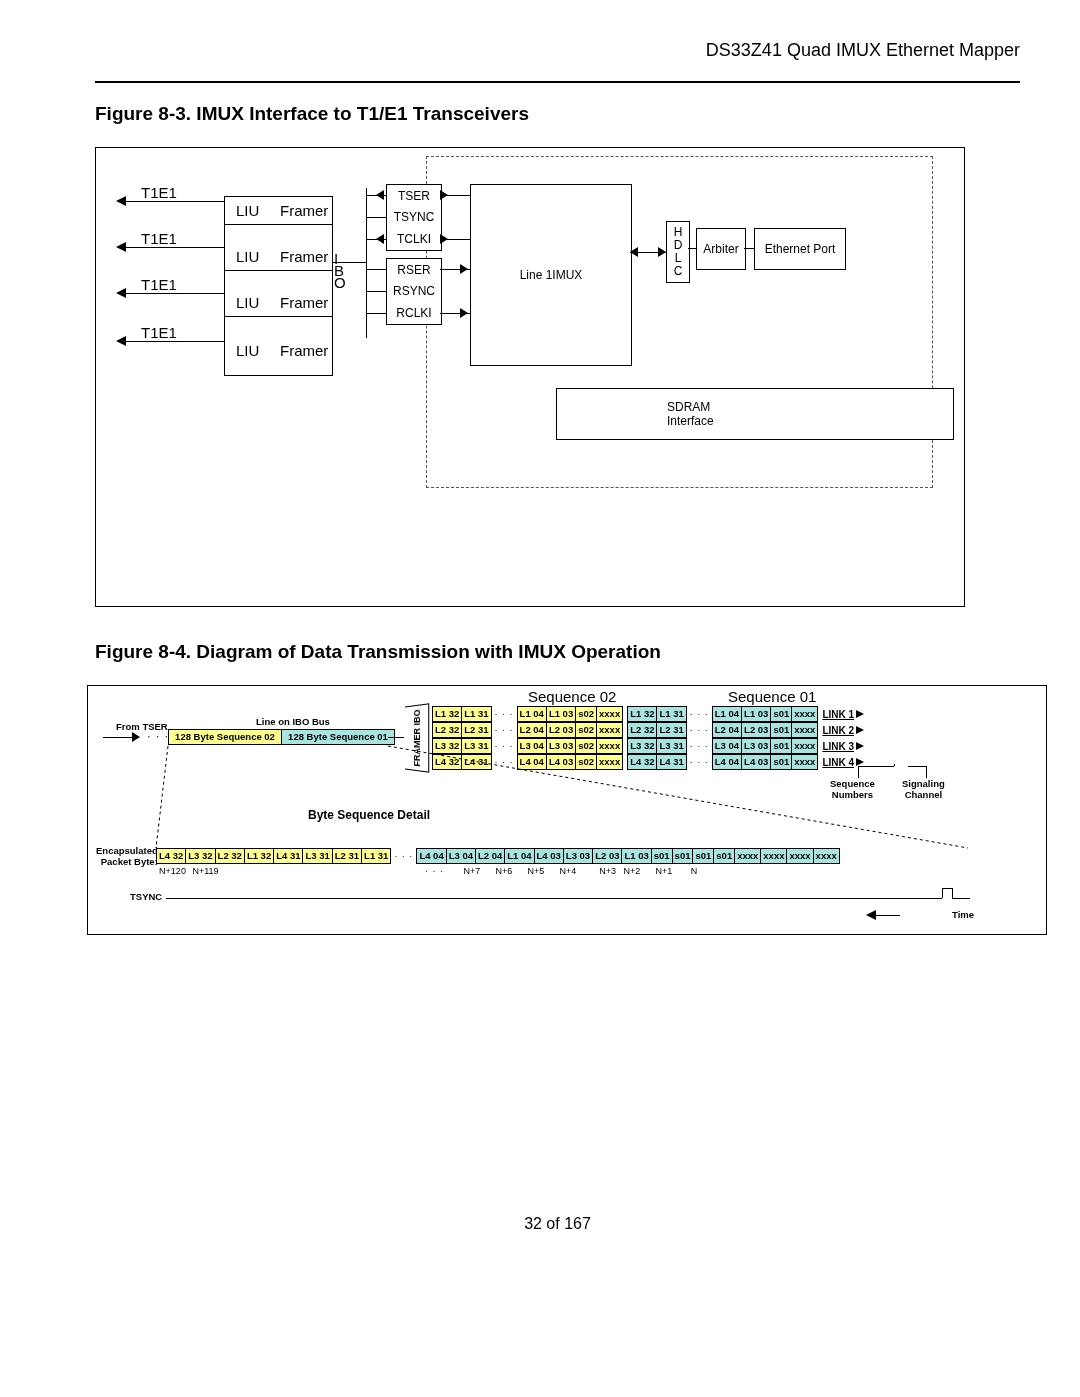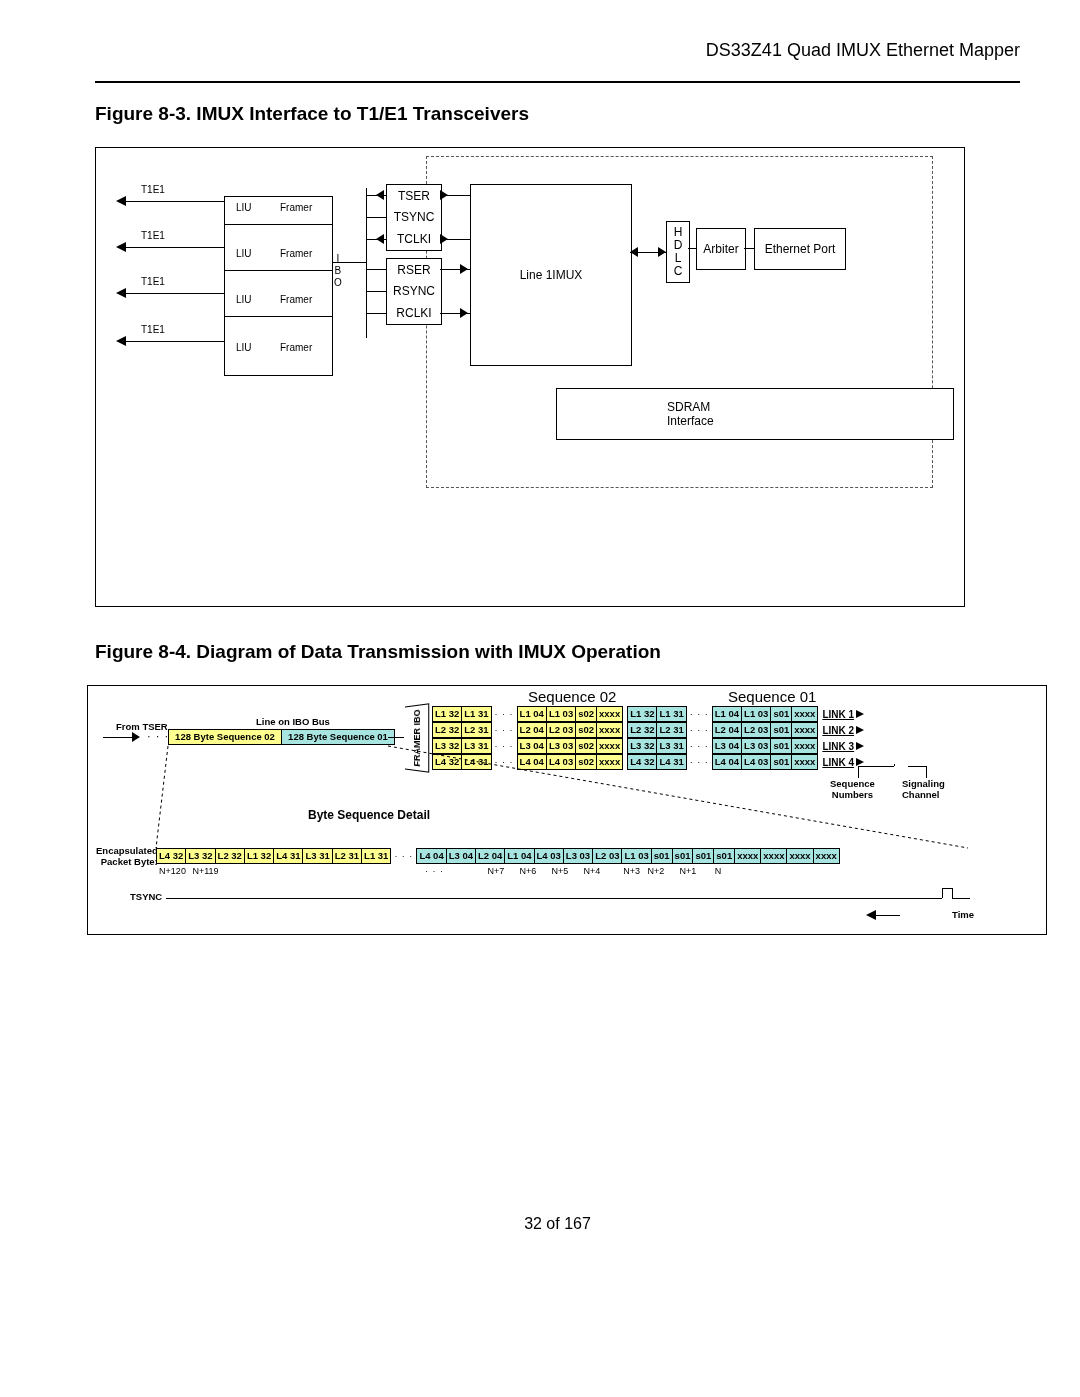--- a/index.html
+++ b/index.html
@@ -44,22 +44,22 @@
     border: 1px solid #000;
     background: #fff;
     font-size: 12px;
     display: flex;
     align-items: center;
     justify-content: center;
     text-align: center;
   }
   .d83 .label {
     position: absolute;
-    font-size: 10px;
-    text-align: center;
+    font-size: 15px;
+    text-align: left;
   }
   .d83 .dashed {
     border: 1px dashed #555;
     position: absolute;
   }
 
   
   .arrow-l {
     width: 0; height: 0;
     border-top: 5px solid transparent;
@@ -347,21 +347,21 @@
           <div class="cell c-b">L4 03</div>
           <div class="cell c-b">s01</div>
           <div class="cell c-b">xxxx</div>
           <div class="link-lbl">LINK 4</div>
           <div style="width: 0px; height: 0px; border-top: 4px solid transparent; border-bottom: 4px solid transparent; border-left: 8px solid rgb(0, 0, 0);"></div>
         </div>
       </div>
 
     <div class="lbl small" style="left:742px; top:92px; text-align:center; white-space:pre; font-weight:bold;">Sequence
 Numbers</div>
-    <div class="lbl small" style="left:814px; top:92px; white-space:pre; font-weight:bold;">Signaling
+    <div class="lbl small" style="left:814px; top:92px; text-align:center; white-space:pre; font-weight:bold;">Signaling
 Channel</div>
     <div class="line-v" style="left:770px; top:80px; height:12px;"></div>
     <div class="line-h" style="left:770px; top:80px; width:36px;"></div>
     <div class="line-v" style="left:806px; top:78px; height:2px;"></div>
     <div class="line-v" style="left:838px; top:80px; height:12px;"></div>
     <div class="line-h" style="left:820px; top:80px; width:18px;"></div>
 
     <div class="lbl" style="left:220px; top:122px; font-weight:bold; font-size:12px;">Byte Sequence Detail</div>
 
     <svg style="position:absolute; left:0; top:0; width:952px; height:250px; pointer-events:none;">
@@ -397,21 +397,21 @@
         <div class="cell c-b">xxxx</div>
         <div class="cell c-b">xxxx</div>
         <div class="cell c-b">xxxx</div>
         <div class="cell c-b">xxxx</div>
       </div>
     <div class="row small" id="packetRow" style="left: 68px; top: 180px; font-weight: normal; font-size: 9px;">
         <div style="text-align: center; width: 33px;">N+120</div>
         <div style="text-align: center; width: 33px;">N+119</div>
         <div style="width: 200px;"></div>
         <div class="dots" style="width: 28px;">· · ·</div>
-        <div style="text-align: center; width: 32px; margin-left: 24px;">N+7</div>
+        <div style="text-align: center; width: 32px;">N+7</div>
         <div style="text-align: center; width: 32px;">N+6</div>
         <div style="text-align: center; width: 32px;">N+5</div>
         <div style="text-align: center; width: 32px;">N+4</div>
         <div style="text-align: right; width: 32px;">N+3</div>
         <div style="text-align: center; width: 32px;">N+2</div>
         <div style="text-align: center; width: 32px;">N+1</div>
         <div style="text-align: center; width: 28px;">N</div>
       </div>
 
     <div class="lbl small" style="left:42px; top:205px; font-weight:bold;">TSYNC</div>

